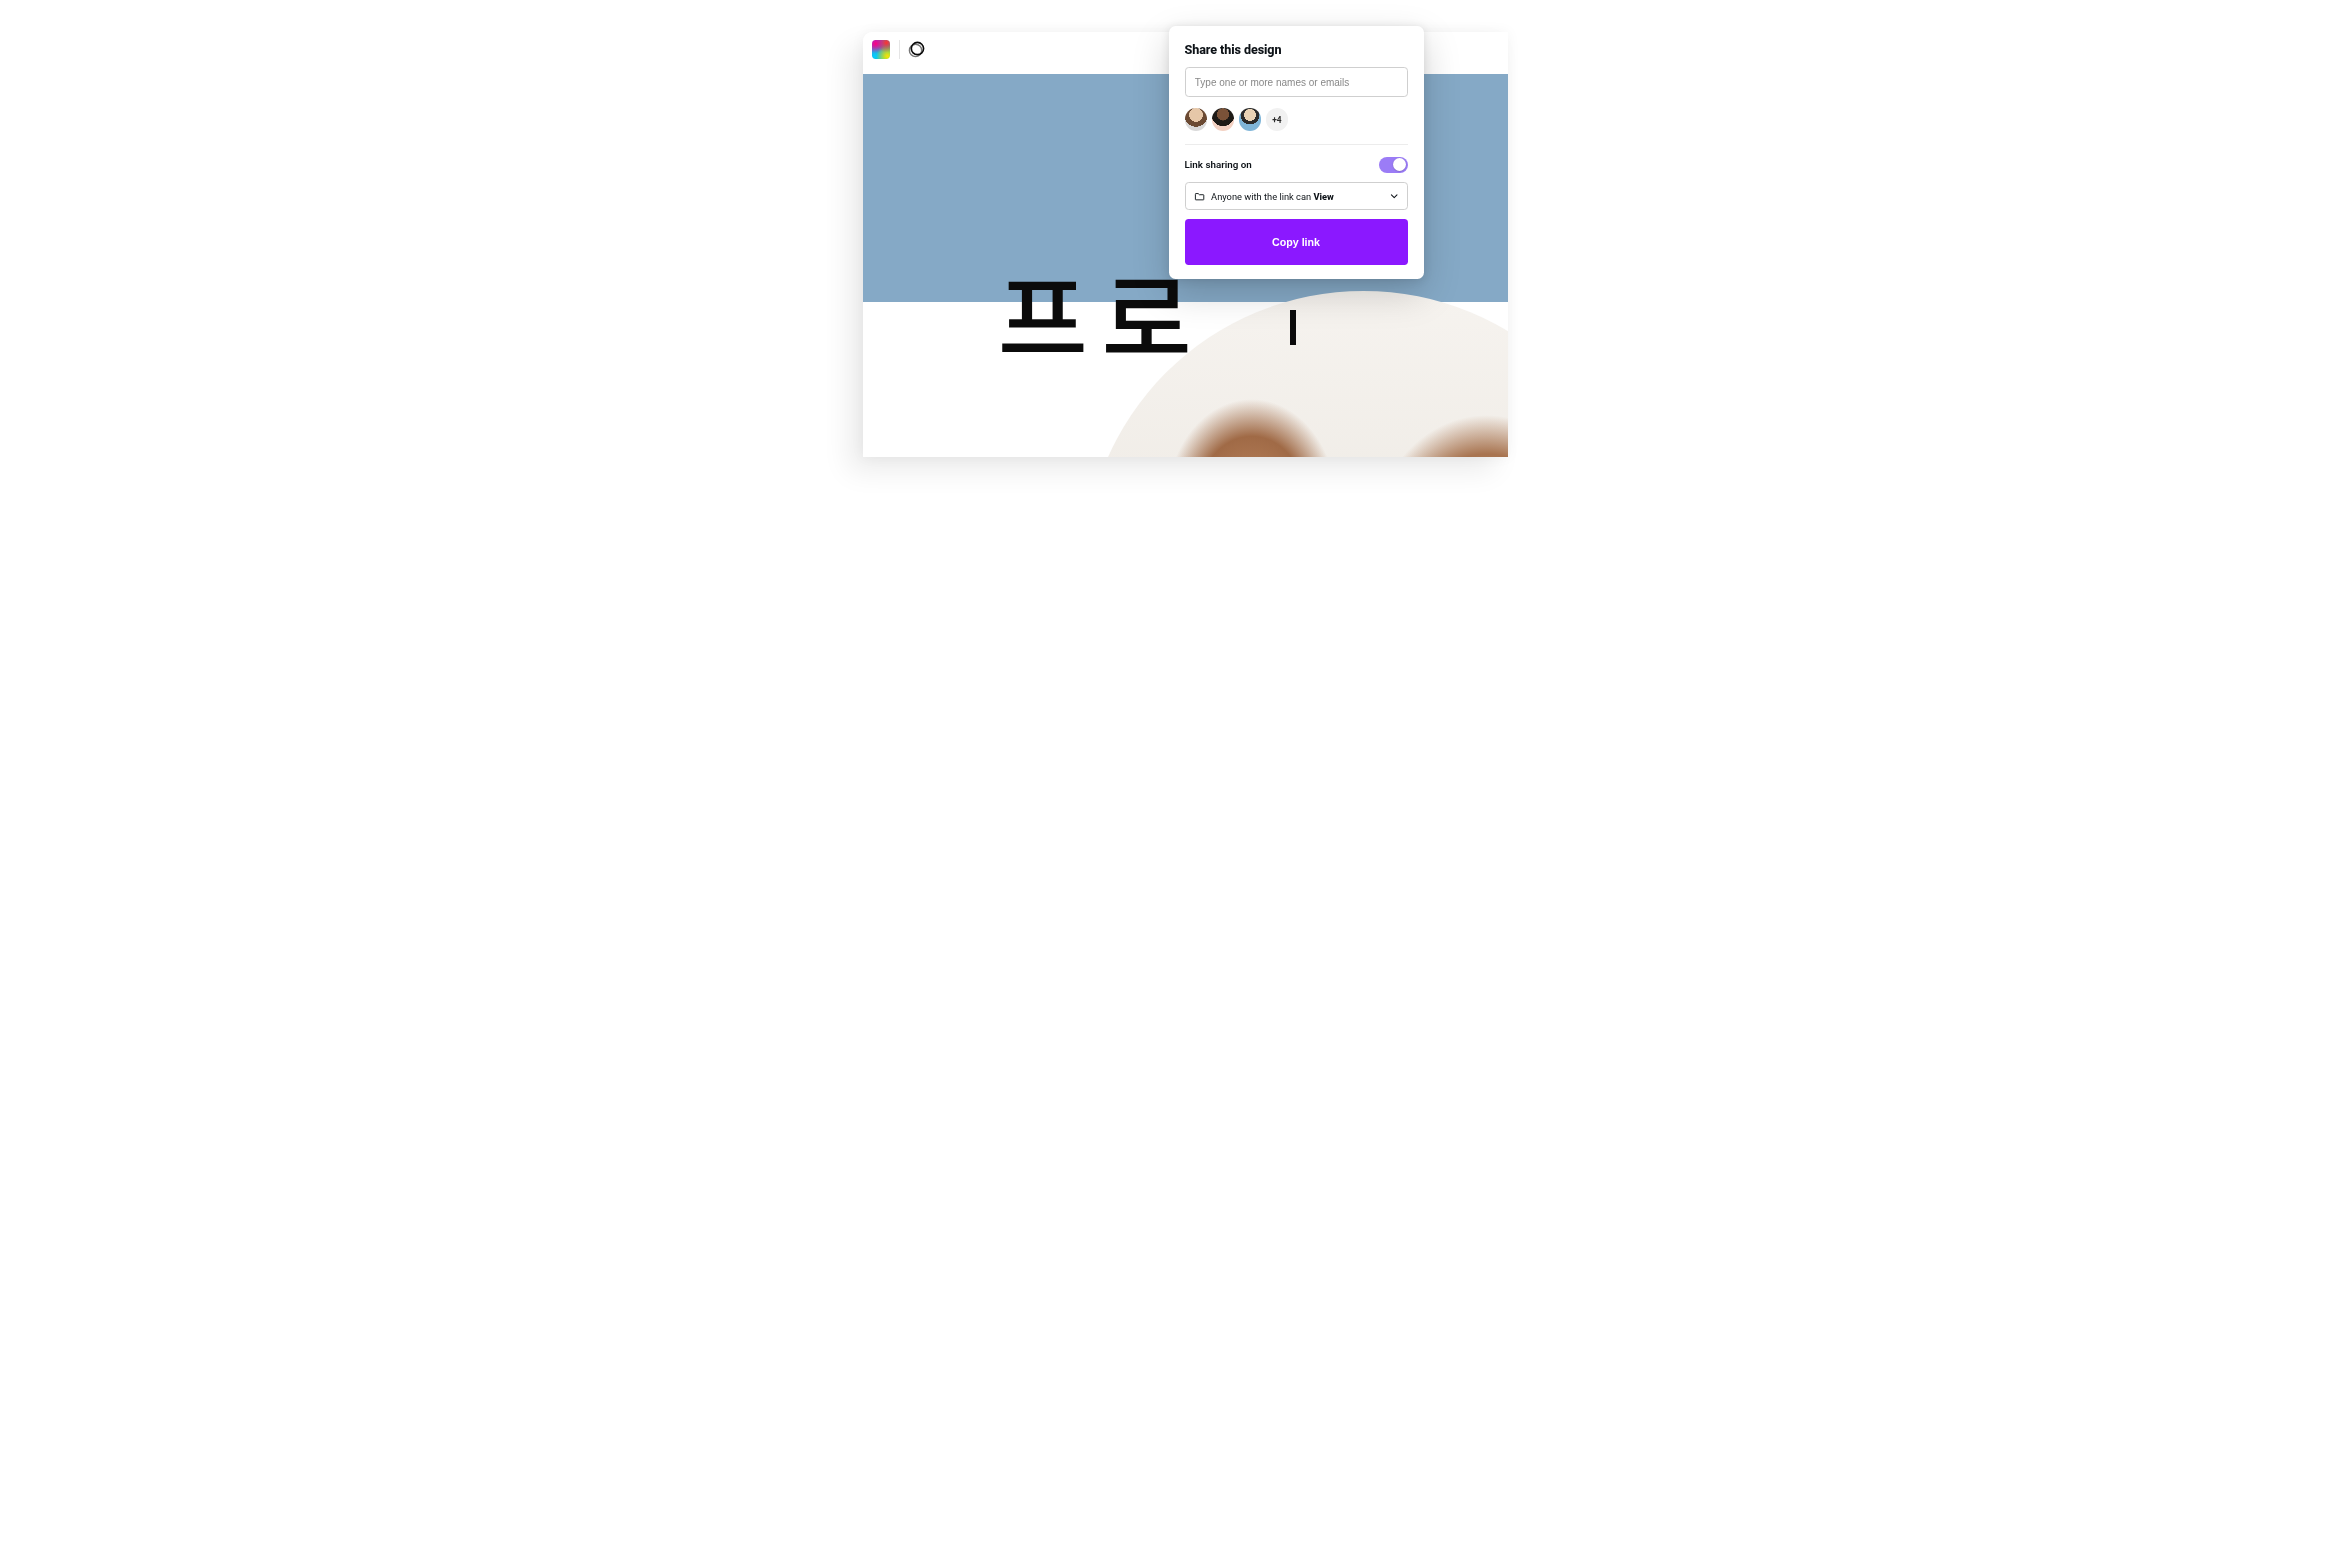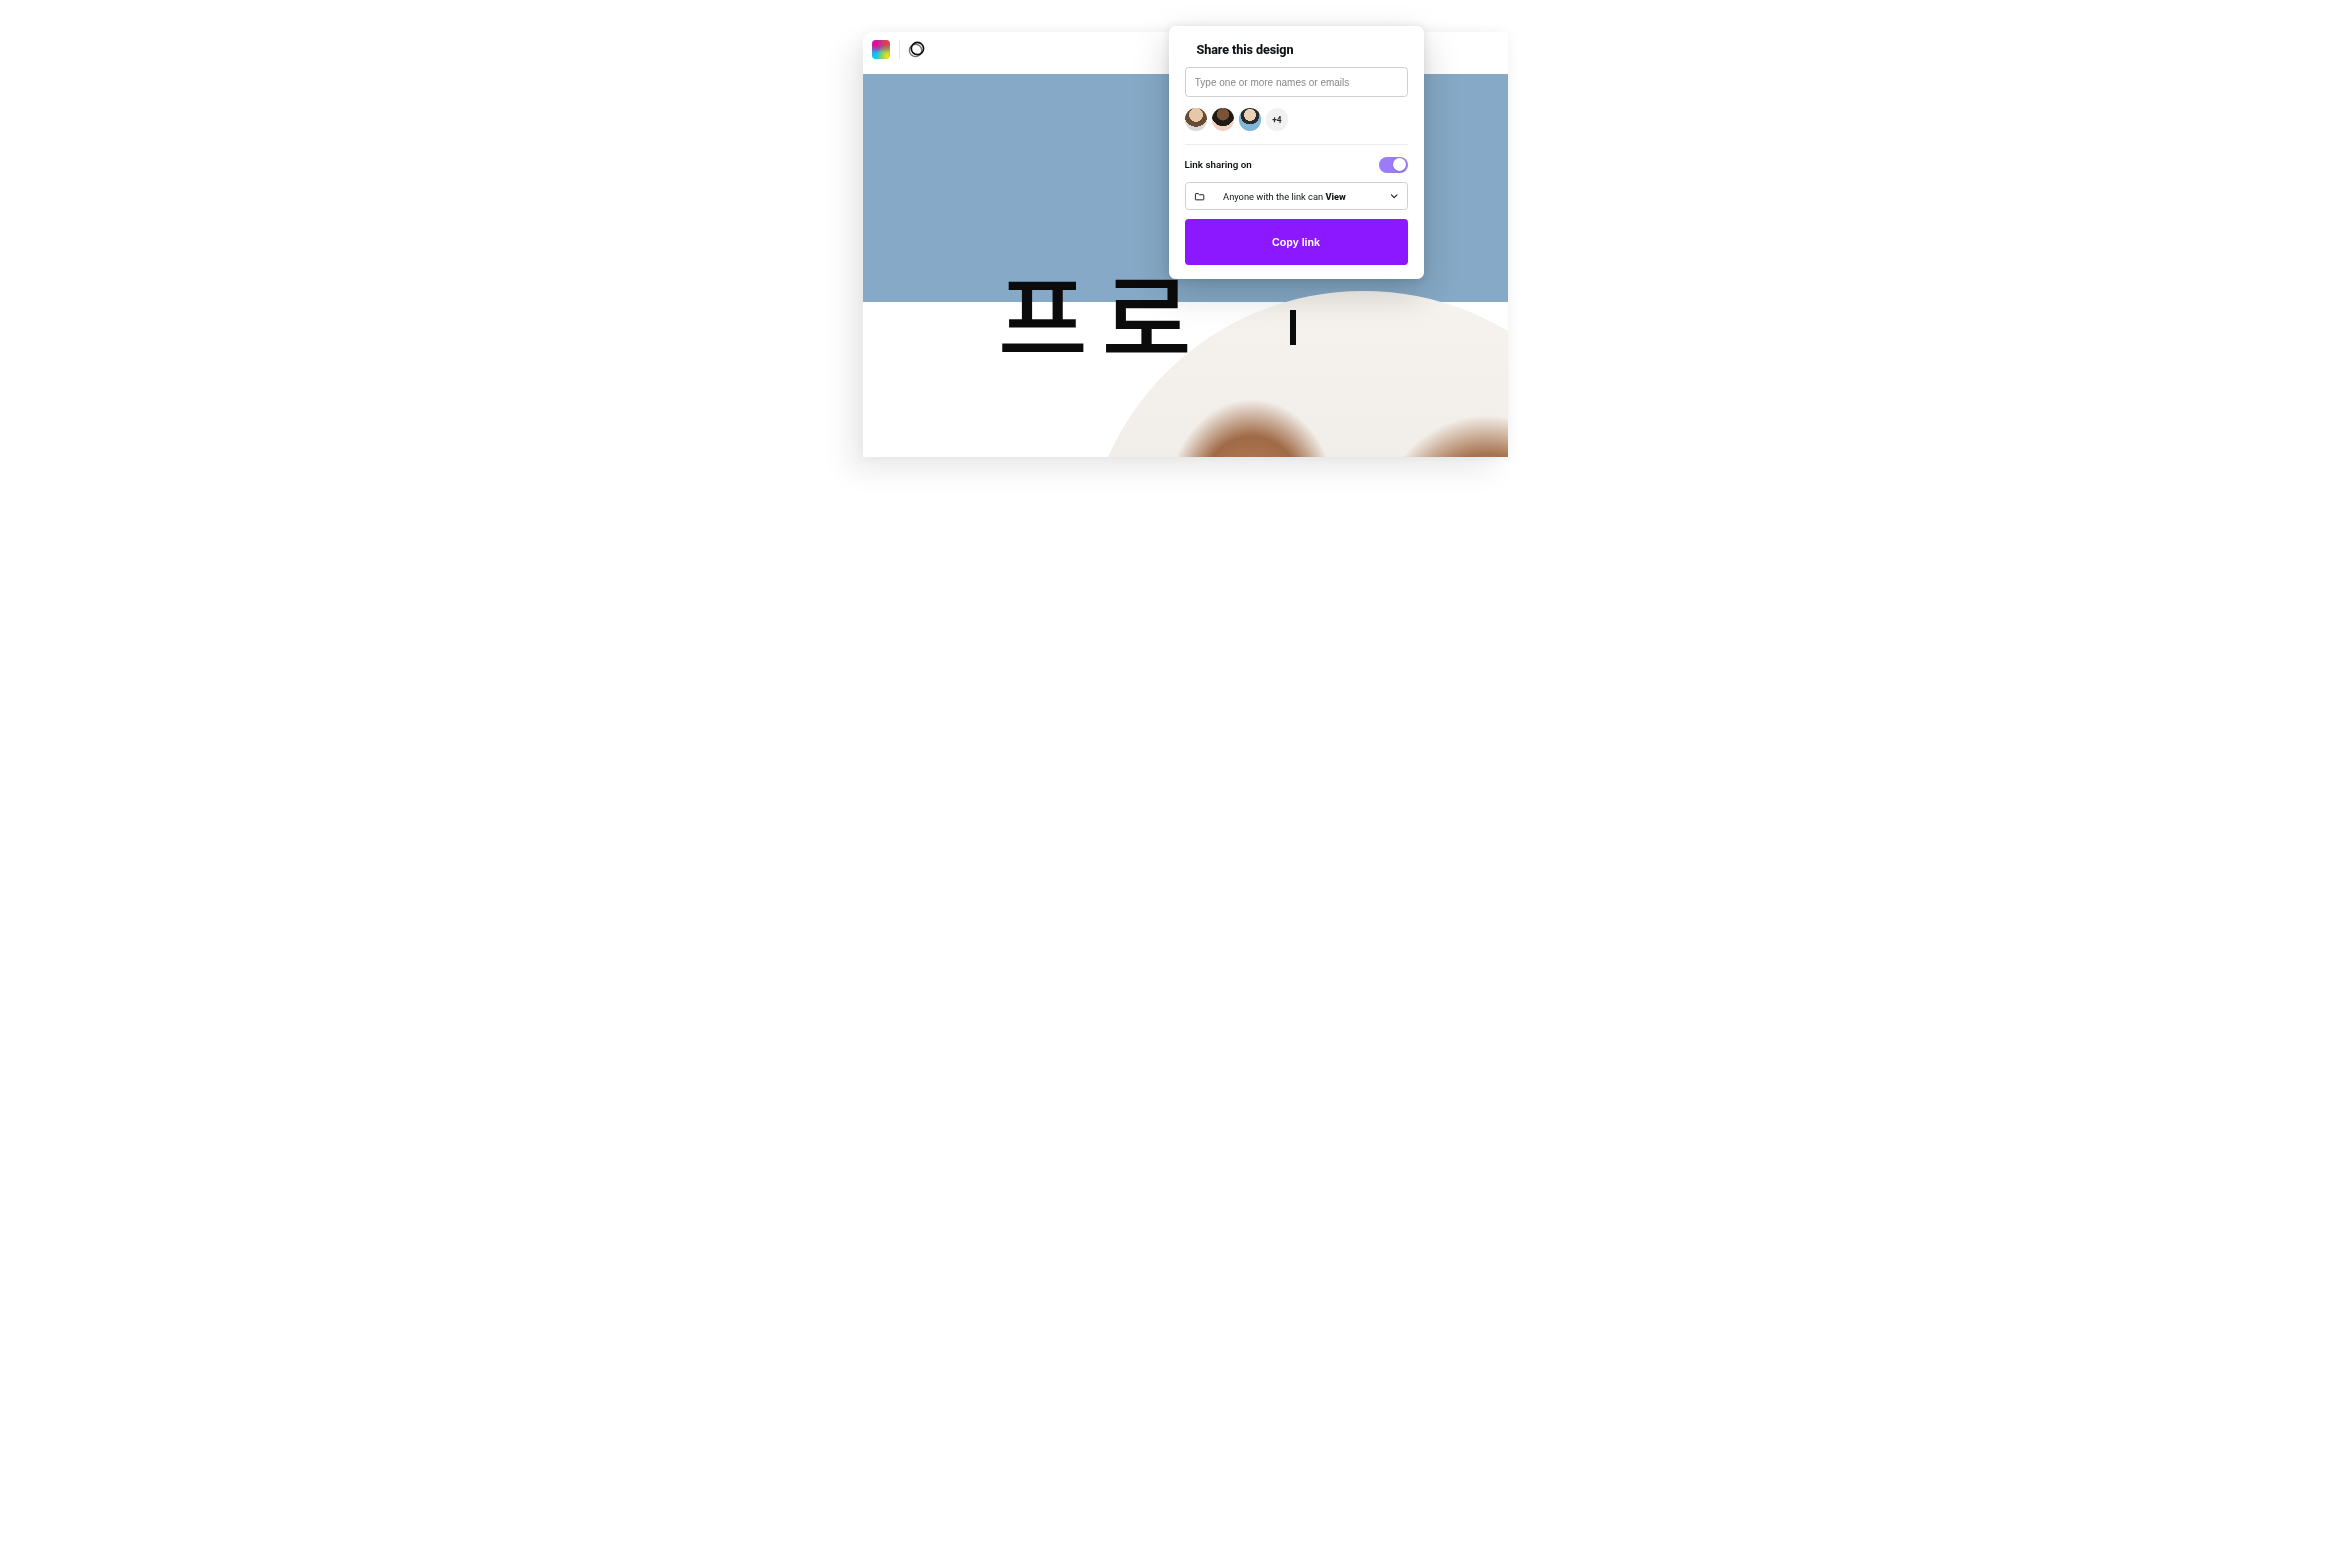--- a/index.html
+++ b/index.html
@@ -132,21 +132,20 @@
     padding: 16px 16px 14px 16px;
     z-index: 10;
   }
 
   .share-title {
     font-size: 12.6px;
     font-weight: 800;
     color: #0e1318;
     letter-spacing: -0.1px;
     margin-bottom: 10.3px;
-    margin-left: 12px;
   }
 
   .share-input {
     width: 100%;
     height: 30px;
     border: 0.7px solid #cfcfcf;
     border-radius: 3.7px;
     padding: 0 9.3px;
     font-size: 10px;
     color: #333;
@@ -219,21 +218,21 @@
 
   .perm-select {
     width: 100%;
     height: 28px;
     border: 0.7px solid #cfcfcf;
     border-radius: 3.7px;
     background: #fff;
     display: flex;
     align-items: center;
     padding: 0 8.4px;
-    gap: 18px;
+    gap: 6px;
     cursor: pointer;
     justify-content: space-between;
   }
   .perm-select .folder-icon {
     width: 11.2px; height: 11.2px;
     flex-shrink: 0;
   }
   .perm-text {
     flex: 1;
     font-size: 9.3px;

